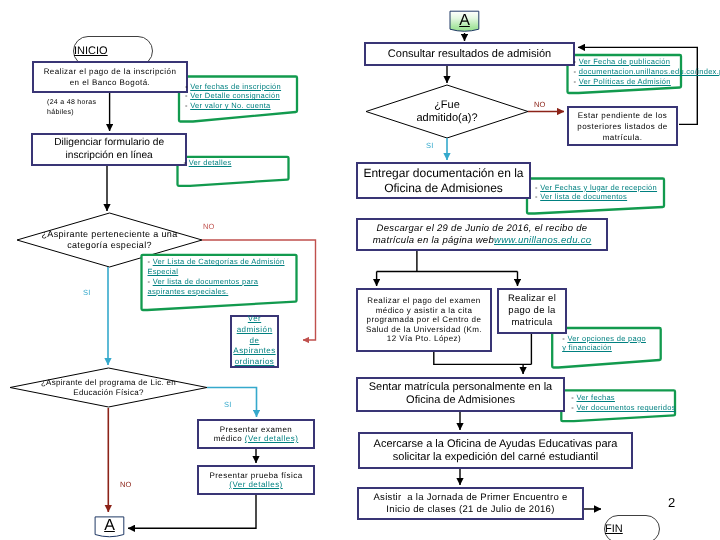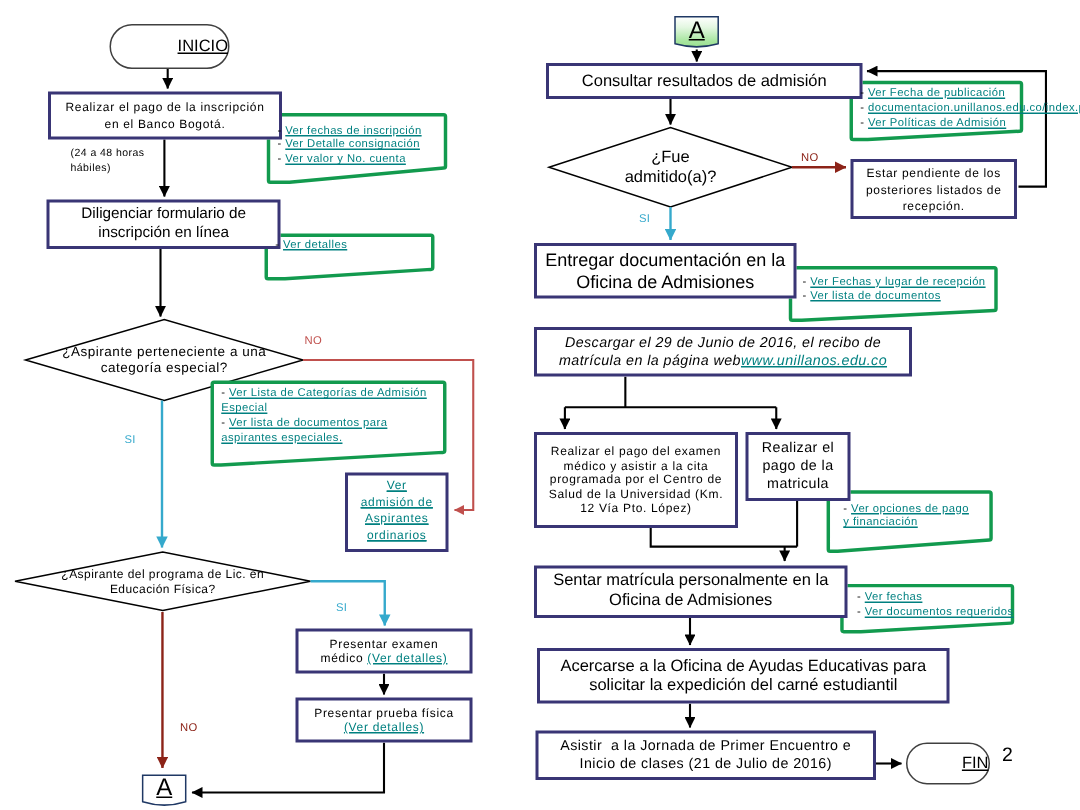--- a/index.html
+++ b/index.html
@@ -2,21 +2,21 @@
 <html><head>
 <meta charset="utf-8">
 <style>
 html,body{margin:0;padding:0;background:#fff;}
 body{width:720px;height:540px;font-family:"Liberation Sans",sans-serif;overflow:hidden;position:relative;-webkit-font-smoothing:antialiased;text-rendering:geometricPrecision;}
 #stage{position:absolute;left:0;top:0;width:720px;height:540px;}
 svg.lines{position:absolute;left:0;top:0;width:720px;height:540px;overflow:visible;}
 .node{position:absolute;box-sizing:border-box;display:flex;align-items:center;justify-content:center;text-align:center;line-height:1.18;}
 .proc{border:2px solid #393575;background:#fff;color:#000;}
 .lbl{position:absolute;color:#000;white-space:nowrap;}
-.term{position:absolute;box-sizing:border-box;border:1px solid #404040;border-radius:999px;background:#fff;display:flex;align-items:center;justify-content:flex-end;}
+.term{position:absolute;box-sizing:border-box;border:1px solid #404040;border-radius:999px;background:#fff;display:flex;align-items:center;justify-content:flex-start;margin-top:20px;}
 .term u{text-decoration:underline;}
 .cotext{position:absolute;color:#008080;}
 .cotext u{}
 </style>
 </head>
 <body>
 
 <div id="stage">
 <svg class="lines" id="svglines" viewBox="0 0 720 540">
   <defs>
@@ -111,21 +111,21 @@
 <div class="lbl" style="left:47px;top:98px;width:76px;font-size:7px;letter-spacing:0.3px;line-height:9.6px;"><span>(24 a 48 horas</span><br><span>hábiles)</span></div>
 
 <div class="node proc" style="left:31.4px;top:133px;width:155.5px;height:33px;font-size:10.2px;">
   <span class="txt"><span>Diligenciar formulario de</span><br><span>inscripción en línea</span></span>
 </div>
 
 <div class="node" style="left:17px;top:213px;width:185px;height:54px;font-size:9px;letter-spacing:0.35px;line-height:11px;">
   <span class="txt"><span>¿Aspirante perteneciente a una</span><br><span>categoría especial?</span></span>
 </div>
 
-<div class="node proc" style="left:230px;top:314.5px;width:69px;height:53px;font-size:8px;letter-spacing:0.45px;color:#008080;line-height:10.9px;text-decoration:underline;">
+<div class="node proc" style="left:230px;top:314.5px;width:49px;height:53px;font-size:8px;letter-spacing:0.45px;color:#008080;line-height:10.9px;">
   <span class="txt"><u>Ver</u><br><u>admisión de</u><br><u>Aspirantes</u><br><u>ordinarios</u></span>
 </div>
 
 <div class="node" style="left:10px;top:368px;width:197px;height:39px;font-size:8px;letter-spacing:0.3px;line-height:10px;">
   <span class="txt"><span>¿Aspirante del programa de Lic. en</span><br><span>Educación Física?</span></span>
 </div>
 
 <div class="node proc" style="left:197px;top:419px;width:118px;height:30px;font-size:8px;letter-spacing:0.45px;">
   <span class="txt"><span>Presentar examen</span><br><span>médico </span><u style="color:#008080;">(Ver detalles)</u></span>
 </div>
@@ -136,21 +136,21 @@
 
 <div class="node proc" style="left:364px;top:42px;width:211px;height:24px;font-size:11px;">
   <span class="txt">Consultar resultados de admisión</span>
 </div>
 
 <div class="node" style="left:366px;top:85px;width:162px;height:53px;font-size:11px;">
   <span class="txt"><span>¿Fue</span><br><span>admitido(a)?</span></span>
 </div>
 
 <div class="node proc" style="left:567px;top:106px;width:111px;height:40px;font-size:8px;letter-spacing:0.45px;line-height:11px;text-align:center;">
-  <span class="txt"><span>Estar pendiente de los</span><br><span>posteriores listados de</span><br><span>recepción.</span></span>
+  <span class="txt"><span>Estar pendiente de los</span><br><span>posteriores listados de</span><br><span>matrícula.</span></span>
 </div>
 
 <div class="node proc" style="left:356px;top:162px;width:175px;height:37px;font-size:12px;">
   <span class="txt"><span>Entregar documentación en la</span><br><span>Oficina de Admisiones</span></span>
 </div>
 
 <div class="node proc" style="left:356px;top:218px;width:252px;height:33px;font-size:9.5px;letter-spacing:0.3px;font-style:italic;">
   <span class="txt" style="padding:0 6px;"><span>Descargar el 29 de Junio de 2016, el recibo de</span><br><span>matrícula en la página web</span><u style="color:#008080;text-align:center;">www.unillanos.edu.co</u></span>
 </div>
 

